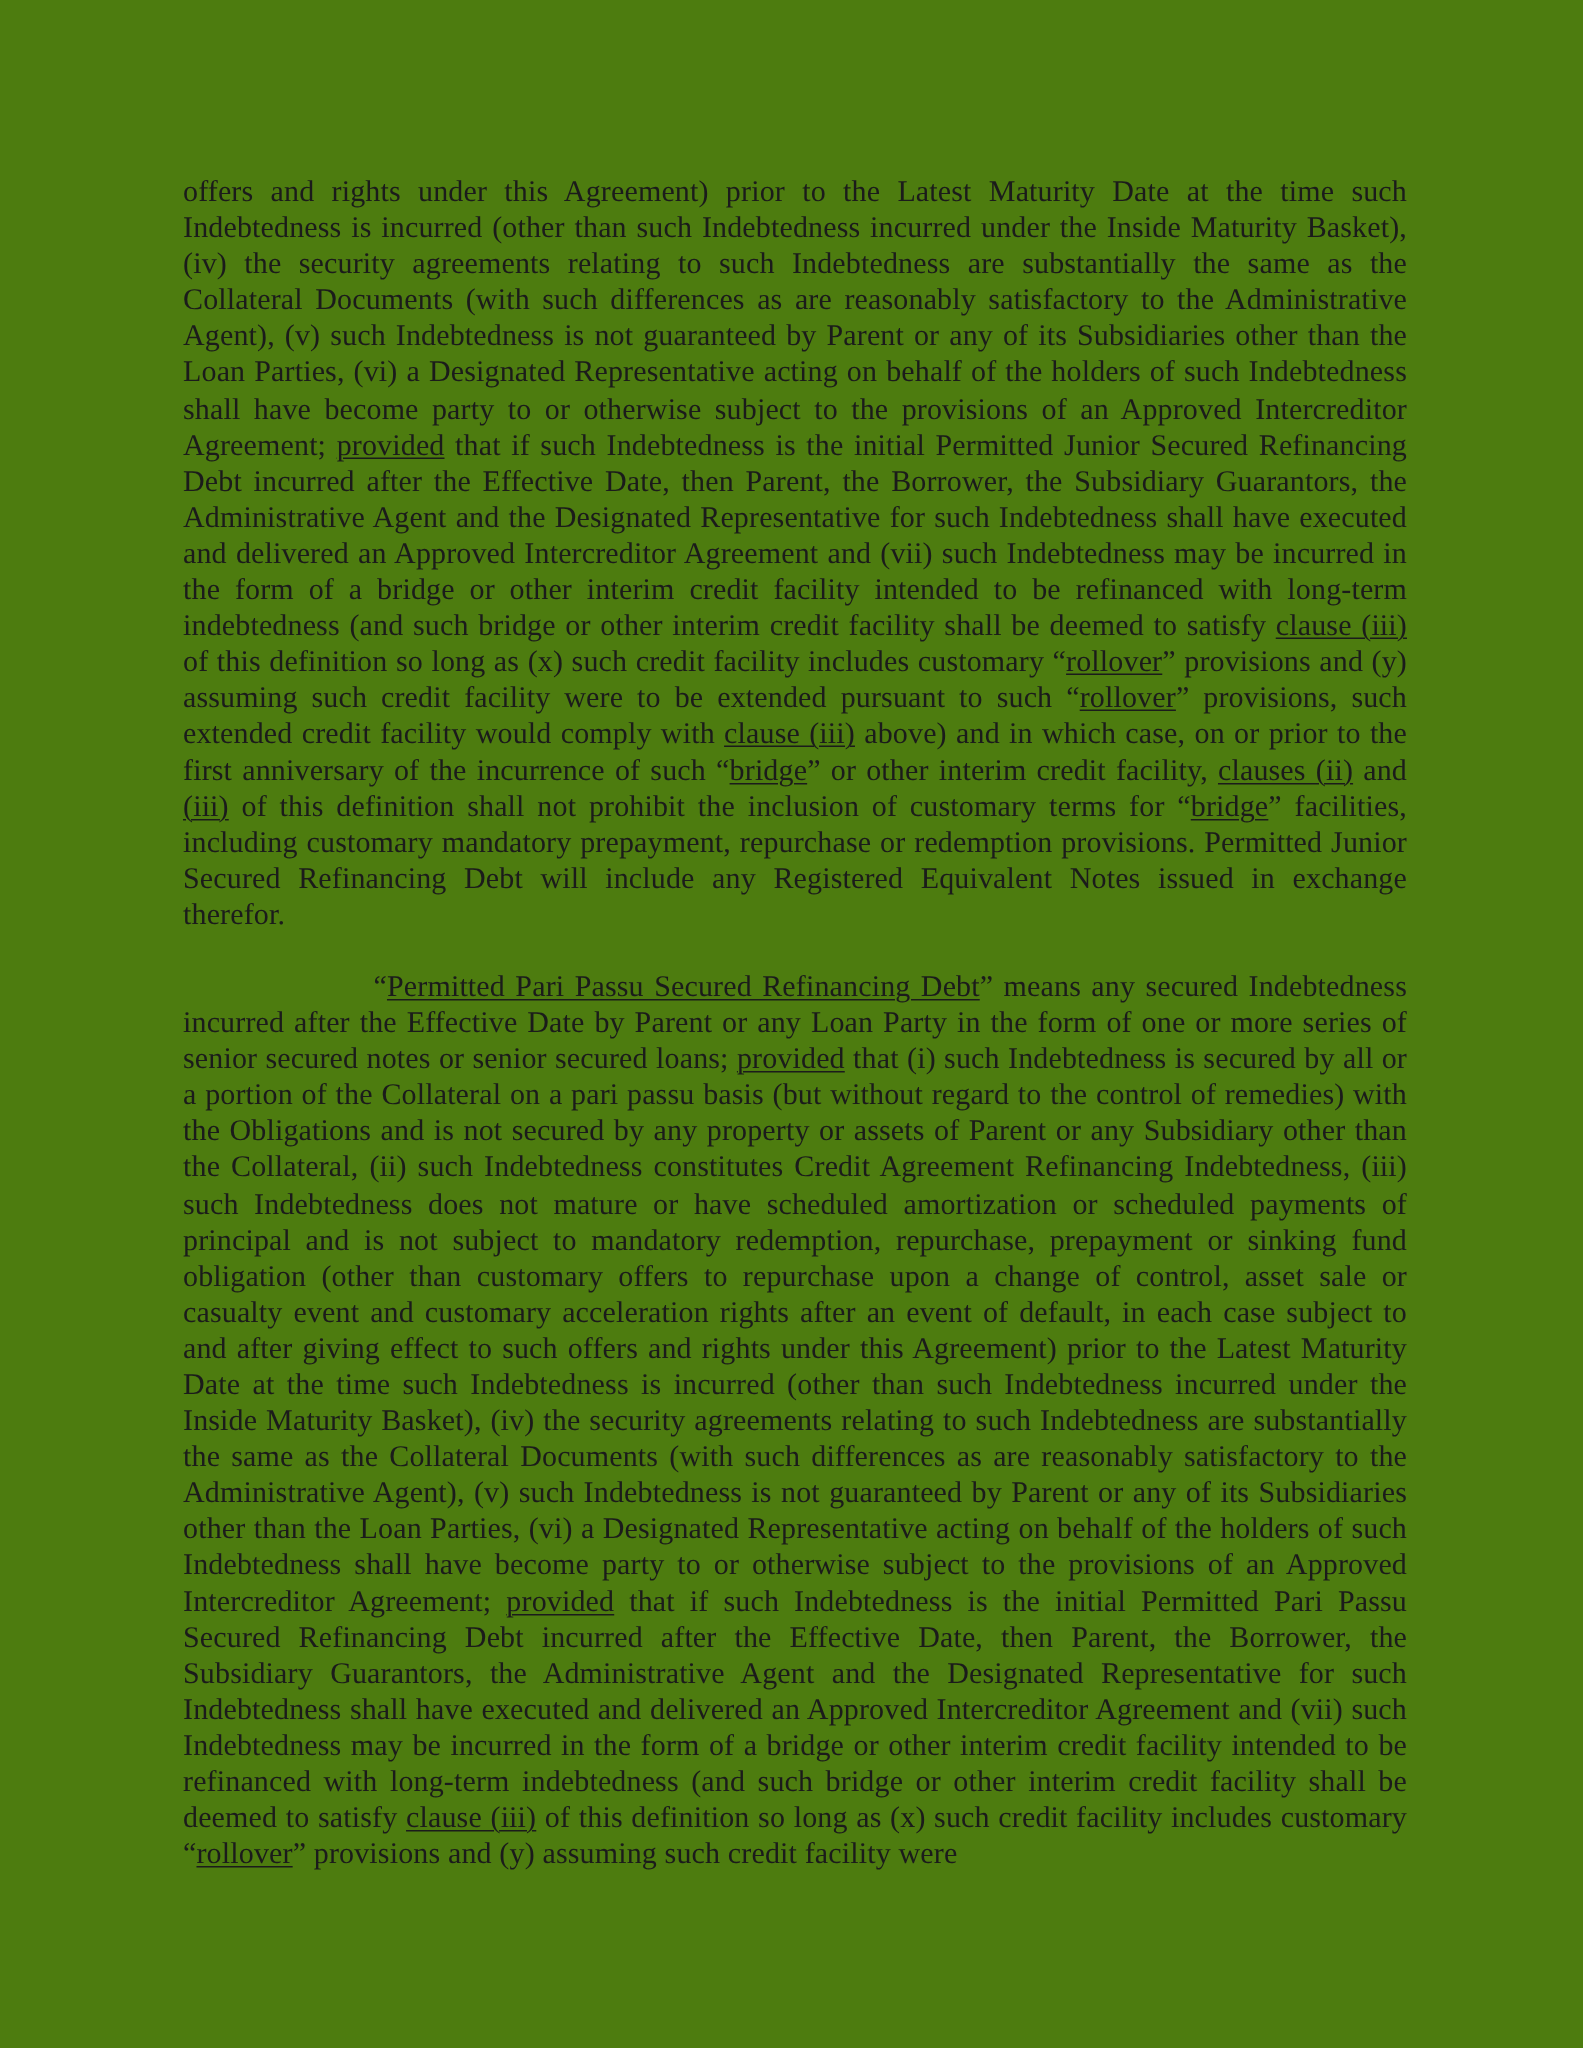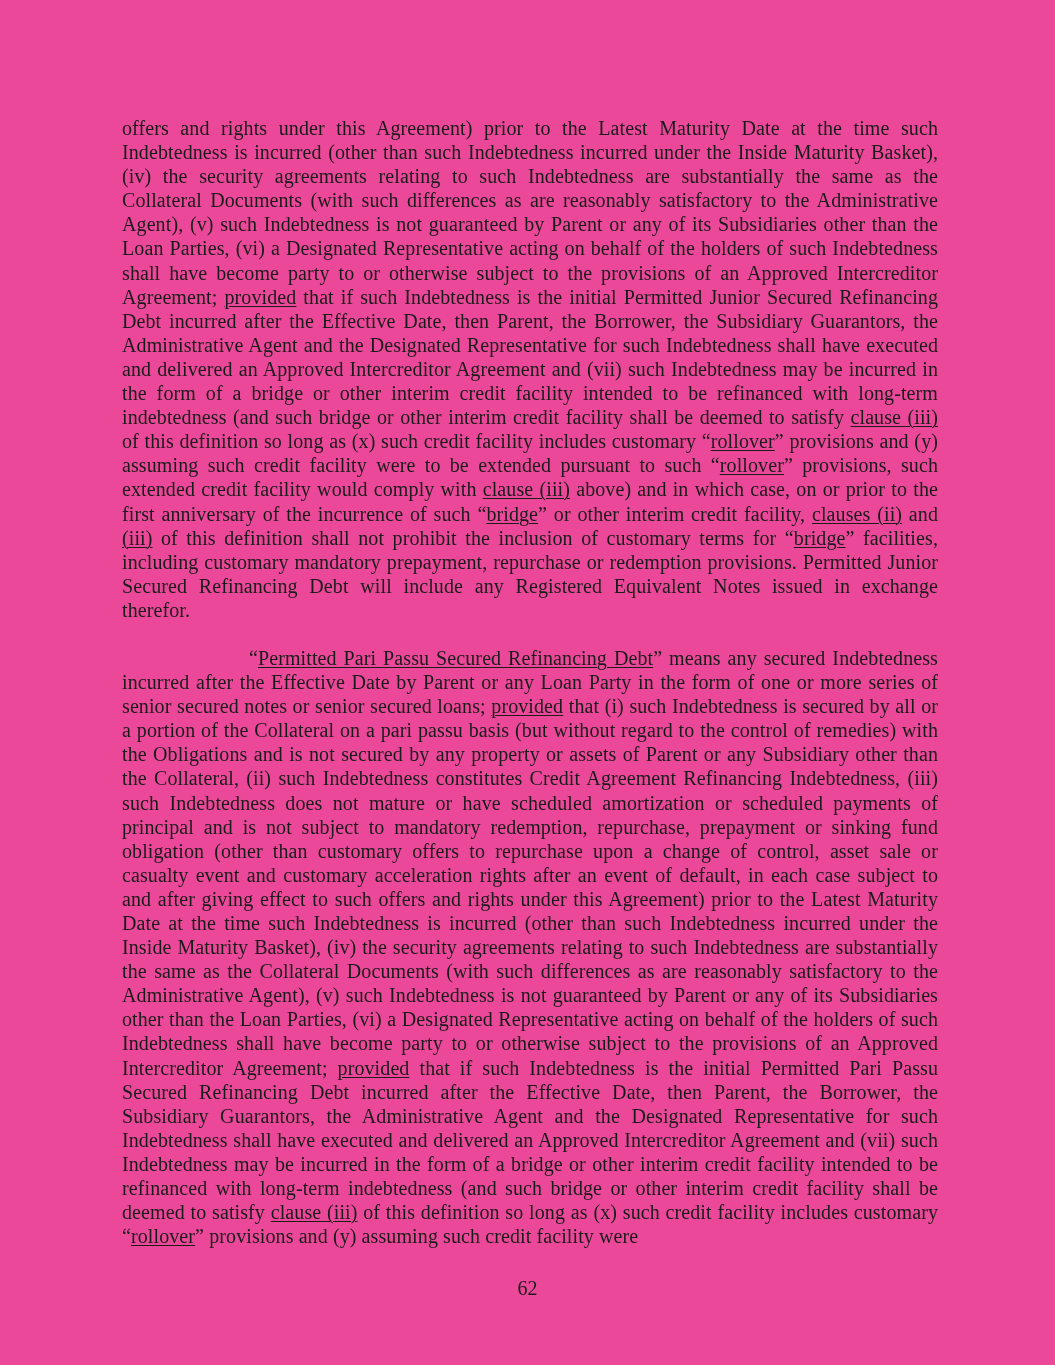--- a/index.html
+++ b/index.html
@@ -6,21 +6,21 @@
   body {
     width: 1055px;
     height: 1365px;
     background: #ffffff;
     font-family: "Liberation Serif", "DejaVu Serif", serif;
   }
   .page {
     position: relative;
     width: 1055px;
     height: 1365px;
-    background: #ec4899;
+    background: #4d7c0f;
     color: #1b1b1b;
     overflow: hidden;
   }
   .textblock {
     position: absolute;
     left: 122px;
     top: 116px;
     width: 816px;
     font-size: 20px;
     line-height: 24.1px;
@@ -45,14 +45,13 @@
   }
 </style>
 </head>
 <body>
 
 <div class="page">
   <div class="textblock">
     <p class="para"><span>offers and rights under this Agreement) prior to the Latest Maturity Date at the time such Indebtedness is incurred (other than such Indebtedness incurred under the Inside Maturity Basket), (iv) the security agreements relating to such Indebtedness are substantially the same as the Collateral Documents (with such differences as are reasonably satisfactory to the Administrative Agent), (v) such Indebtedness is not guaranteed by Parent or any of its Subsidiaries other than the Loan Parties, (vi) a Designated Representative acting on behalf of the holders of such Indebtedness shall have become party to or otherwise subject to the provisions of an Approved Intercreditor Agreement; </span><span class="u">provided</span><span> that if such Indebtedness is the initial Permitted Junior Secured Refinancing Debt incurred after the Effective Date, then Parent, the Borrower, the Subsidiary Guarantors, the Administrative Agent and the Designated Representative for such Indebtedness shall have executed and delivered an Approved Intercreditor Agreement and (vii) such Indebtedness may be incurred in the form of a bridge or other interim credit facility intended to be refinanced with long-term indebtedness (and such bridge or other interim credit facility shall be deemed to satisfy </span><span class="u">clause (iii)</span><span> of this definition so long as (x) such credit facility includes customary “</span><span class="u">rollover</span><span>” provisions and (y) assuming such credit facility were to be extended pursuant to such “</span><span class="u">rollover</span><span>” provisions, such extended credit facility would comply with </span><span class="u">clause (iii)</span><span> above) and in which case, on or prior to the first anniversary of the incurrence of such “</span><span class="u">bridge</span><span>” or other interim credit facility, </span><span class="u">clauses (ii)</span><span> and </span><span class="u">(iii)</span><span> of this definition shall not prohibit the inclusion of customary terms for “</span><span class="u">bridge</span><span>” facilities, including customary mandatory prepayment, repurchase or redemption provisions. Permitted Junior Secured Refinancing Debt will include any Registered Equivalent Notes issued in exchange therefor.</span></p>
     <p class="para indented"><span>“</span><span class="u">Permitted Pari Passu Secured Refinancing Debt</span><span>” means any secured Indebtedness incurred after the Effective Date by Parent or any Loan Party in the form of one or more series of senior secured notes or senior secured loans; </span><span class="u">provided</span><span> that (i) such Indebtedness is secured by all or a portion of the Collateral on a pari passu basis (but without regard to the control of remedies) with the Obligations and is not secured by any property or assets of Parent or any Subsidiary other than the Collateral, (ii) such Indebtedness constitutes Credit Agreement Refinancing Indebtedness, (iii) such Indebtedness does not mature or have scheduled amortization or scheduled payments of principal and is not subject to mandatory redemption, repurchase, prepayment or sinking fund obligation (other than customary offers to repurchase upon a change of control, asset sale or casualty event and customary acceleration rights after an event of default, in each case subject to and after giving effect to such offers and rights under this Agreement) prior to the Latest Maturity Date at the time such Indebtedness is incurred (other than such Indebtedness incurred under the Inside Maturity Basket), (iv) the security agreements relating to such Indebtedness are substantially the same as the Collateral Documents (with such differences as are reasonably satisfactory to the Administrative Agent), (v) such Indebtedness is not guaranteed by Parent or any of its Subsidiaries other than the Loan Parties, (vi) a Designated Representative acting on behalf of the holders of such Indebtedness shall have become party to or otherwise subject to the provisions of an Approved Intercreditor Agreement; </span><span class="u">provided</span><span> that if such Indebtedness is the initial Permitted Pari Passu Secured Refinancing Debt incurred after the Effective Date, then Parent, the Borrower, the Subsidiary Guarantors, the Administrative Agent and the Designated Representative for such Indebtedness shall have executed and delivered an Approved Intercreditor Agreement and (vii) such Indebtedness may be incurred in the form of a bridge or other interim credit facility intended to be refinanced with long-term indebtedness (and such bridge or other interim credit facility shall be deemed to satisfy </span><span class="u">clause (iii)</span><span> of this definition so long as (x) such credit facility includes customary “</span><span class="u">rollover</span><span>” provisions and (y) assuming such credit facility were</span></p>
   </div>
-  <div class="page-number">62</div>
 </div>
 
 </body></html>

